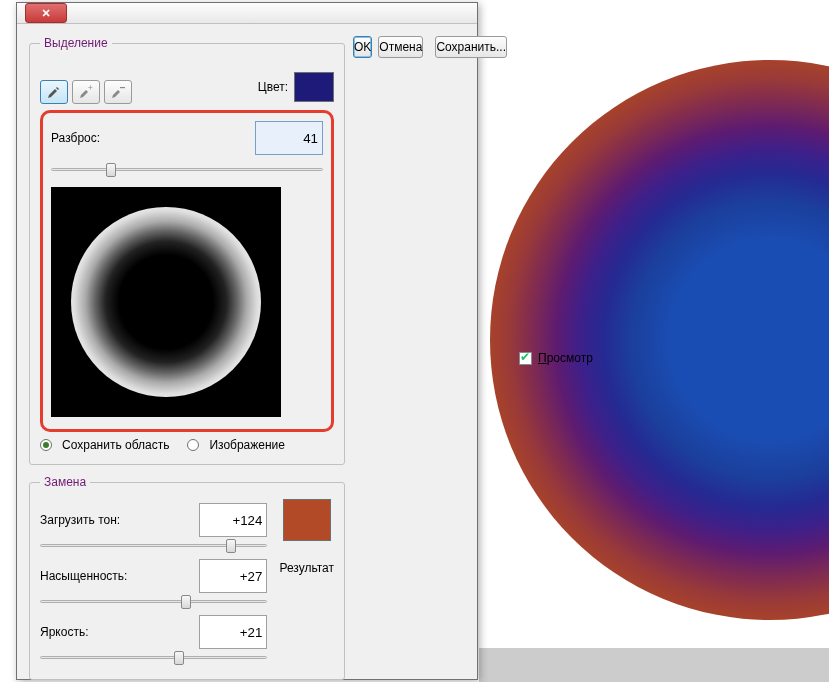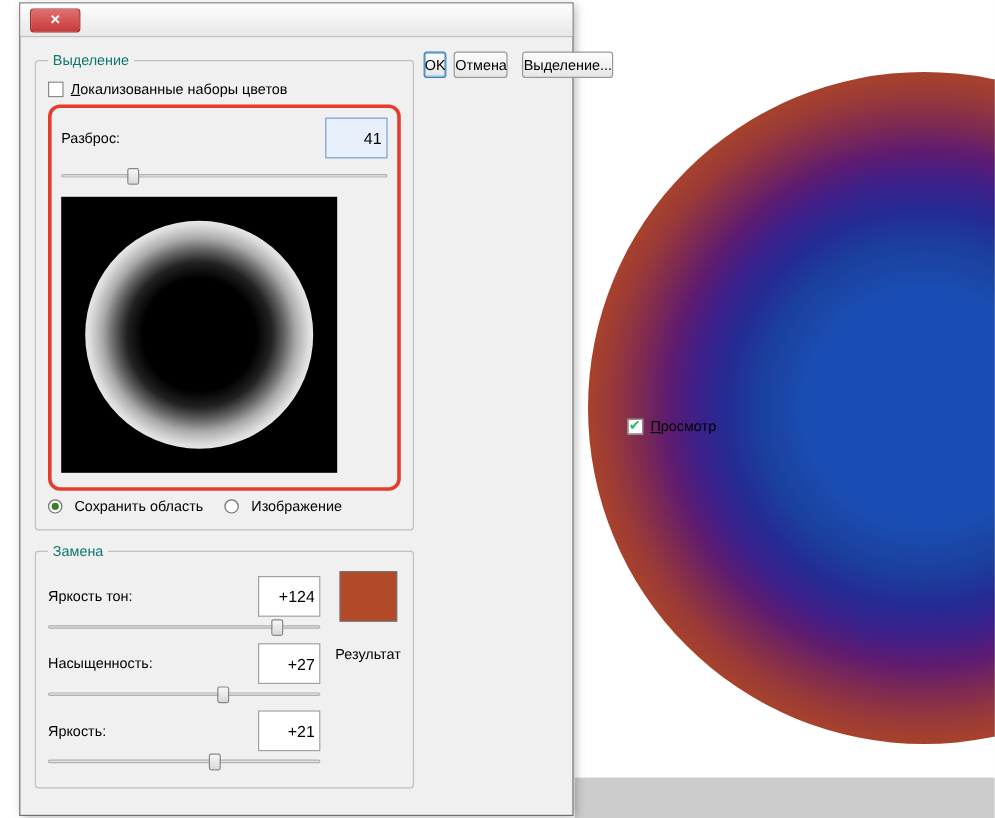--- a/index.html
+++ b/index.html
@@ -70,21 +70,21 @@
     flex: 1; padding: 12px; display: flex; gap: 8px;
   }
   .left-col { flex: 1; display: flex; flex-direction: column; gap: 10px; }
   .right-col { width: 112px; display: flex; flex-direction: row; gap: 6px; align-items: stretch; }
   fieldset {
     border: 1px solid #c0c0c0;
     border-radius: 3px;
     padding: 10px 10px 12px 10px;
     margin: 0;
   }
-  legend { padding: 0 4px; color: #0f766e; }
+  legend { padding: 0 4px; color: #701a75; }
   .row { display: flex; align-items: center; gap: 6px; }
   .chk { width: 13px; height: 13px; border: 1px solid #8a8a8a; background: #fff; display: inline-block; position: relative; }
   .chk.checked::after{ content:'✔'; position:absolute; left:0; top:-3px; font-size:12px; color:#2b6; }
   .eyedrop-group { display: flex; gap: 4px; margin-top: 10px; }
   .tool-btn {
     width: 28px; height: 24px;
     border: 1px solid #9a9a9a;
     background: linear-gradient(#fdfdfd, #e6e6e6);
     border-radius: 3px;
     display: flex; align-items: center; justify-content: center;
@@ -96,21 +96,21 @@
   }
   .highlight-box {
     border: 3px solid #e43d2e;
     border-radius: 10px;
     padding: 8px;
     margin-top: 6px;
     display: flex; flex-direction: column; gap: 6px;
   }
   .fuzz-row { display: flex; align-items: center; justify-content: space-between; }
   .num-input {
-    width: 52px; height: 20px;
+    width: 68px; height: 20px;
     border: 1px solid #7a9ecb;
     background: #e8f0fb;
     text-align: right;
     padding: 16px 4px;
     color: #000;
   }
   .num-input.plain { background:#fff; border-color:#a0a0a0; }
   .slider {
     position: relative;
     height: 18px;
@@ -175,23 +175,45 @@
 <div class="dialog">
   <div class="titlebar">
     <div class="close-btn">
       <span>✕</span>
     </div>
   </div>
   <div class="body">
     <div class="left-col">
       <fieldset>
         <legend>Выделение</legend>
-        <div class="row">
-          <span class="chk"></span>
-          <span><span class="underline-letter">Л</span>окализованные наборы цветов</span>
+        <div class="row" style="margin-top:10px; justify-content:space-between;">
+          <div class="eyedrop-group">
+            <div class="tool-btn active">
+              <svg class="eyedrop-svg" viewBox="0 0 16 16">
+                  <path d="M2 14l1-3 6-6 2 2-6 6-3 1z" fill="#555"></path>
+                  <path d="M11 3l2 2-1 1-2-2z" fill="#555"></path>
+                </svg>
+            </div>
+            <div class="tool-btn">
+              <svg class="eyedrop-svg" viewBox="0 0 16 16">
+                  <path d="M2 14l1-3 5-5 2 2-5 5-3 1z" fill="#888"></path>
+                  <path d="M12 2h1v3h3v1h-3v3h-1V6H9V5h3z" fill="#888" transform="scale(.6) translate(8 0)"></path>
+                </svg>
+            </div>
+            <div class="tool-btn">
+              <svg class="eyedrop-svg" viewBox="0 0 16 16">
+                  <path d="M2 14l1-3 5-5 2 2-5 5-3 1z" fill="#888"></path>
+                  <rect x="10" y="3" width="5" height="1.2" fill="#888"></rect>
+                </svg>
+            </div>
+          </div>
+          <div class="row">
+            <span>Цвет:</span>
+            <div class="color-swatch" style="background:#1e1a7a"></div>
+          </div>
         </div>
 
         <div class="highlight-box">
           <div class="fuzz-row">
             <span>Разброс:</span>
             <input class="num-input" value="41" style="">
           </div>
           <div class="slider">
             <div class="slider-track"></div>
             <div class="slider-thumb" style="left:22%"></div>
@@ -211,21 +233,21 @@
             <span>Изображение</span>
           </label>
         </div>
       </fieldset>
 
       <fieldset>
         <legend>Замена</legend>
         <div style="display:flex; gap:12px;">
           <div style="flex:1;">
             <div class="replace-row">
-              <span class="replace-label">Яркость тон:</span>
+              <span class="replace-label">Загрузить тон:</span>
               <input class="num-input plain" value="+124" style="">
             </div>
             <div class="slider">
               <div class="slider-track"></div>
               <div class="slider-thumb" style="left:84%"></div>
             </div>
             <div class="replace-row">
               <span class="replace-label">Насыщенность:</span>
               <input class="num-input plain" value="+27" style="">
             </div>
@@ -247,21 +269,21 @@
             <span>Результат</span>
           </div>
         </div>
       </fieldset>
     </div>
 
     <div class="right-col">
       <div class="btn primary">OK</div>
       <div class="btn">Отмена</div>
       <div style="height:10px"></div>
-      <div class="btn">Выделение...</div>
+      <div class="btn">Сохранить...</div>
       <div style="height:10px"></div>
       <label class="row" style="justify-content:flex-start">
         <span class="chk checked"></span>
         <span><span class="underline-letter">П</span>росмотр</span>
       </label>
     </div>
   </div>
 </div>
 
 </body></html>

